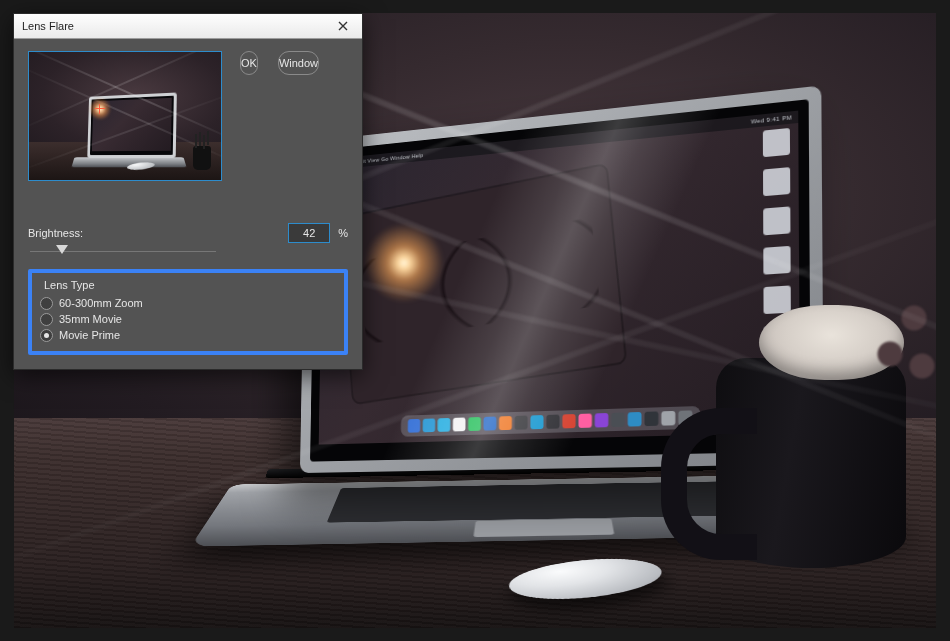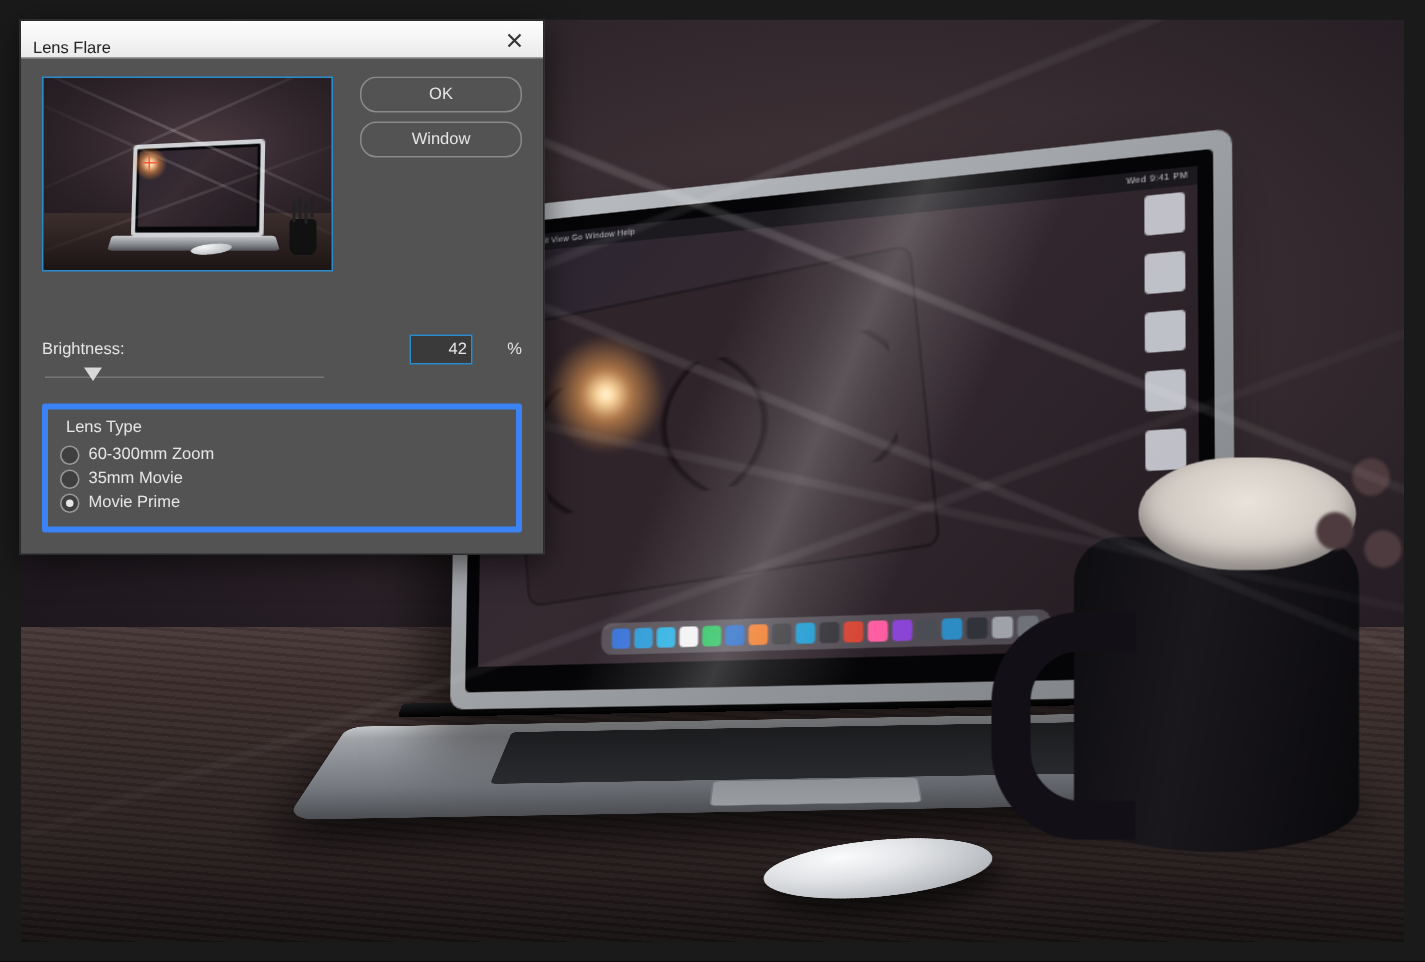--- a/index.html
+++ b/index.html
@@ -48,33 +48,33 @@
 
 .mbar{position:absolute;left:0;right:0;top:0;height:12px;background:rgba(20,20,24,.7);font-size:6px;color:#bfc2c8;line-height:12px;padding:0 6px;display:flex;justify-content:space-between;letter-spacing:.3px;white-space:nowrap;overflow:hidden}
 
 .mouse{position:absolute;left:495px;bottom:15px;width:155px;height:70px;border-radius:50%;background:radial-gradient(ellipse at 35% 25%,#fafbfc 0%,#e2e4e7 35%,#b9bcc1 75%,#8e9197 100%);transform:perspective(700px) rotateX(58deg) rotateZ(-12deg);box-shadow:0 18px 20px rgba(0,0,0,.55)}
 
 .cup{position:absolute;right:10px;bottom:8px;width:18px;height:24px;background:#111;border-radius:3px 3px 5px 5px}
 .cup::before{content:"";position:absolute;left:2px;top:-12px;width:2px;height:14px;background:#222;box-shadow:4px -2px 0 #222,8px 1px 0 #222,12px -3px 0 #222}
 
 
 .dialog{position:absolute;left:13px;top:13px;width:348px;background:#535353;border:1px solid #2b2b2b;box-shadow:0 6px 22px rgba(0,0,0,.6)}
-.titlebar{height:24px;background:linear-gradient(#fefefe,#eaeaea);border-bottom:1px solid #9c9c9c;display:flex;align-items:flex-end;padding:0 4px 0 8px;color:#222;font-size:11px}
+.titlebar{height:24px;background:linear-gradient(#fefefe,#eaeaea);border-bottom:1px solid #9c9c9c;display:flex;align-items:center;padding:0 4px 0 8px;color:#222;font-size:11px}
 .titlebar .ttl{flex:1}
 .closebtn{width:30px;height:22px;display:flex;align-items:center;justify-content:center;color:#222}
 .closebtn svg{width:10px;height:10px}
 .dlg-body{padding:12px 14px 14px 14px;position:relative}
 .preview-wrap{border:1px solid #2d8ccc;padding:0;width:192px;height:128px;position:relative;overflow:hidden}
 .preview-wrap .room-mini{position:absolute;inset:0;background:radial-gradient(ellipse 120% 100% at 55% 35%,#4a3a40 0%,#2c2228 40%,#161217 90%)}
-.btns{position:absolute;right:14px;top:12px;width:108px;display:flex;flex-direction:column;gap:6px}
+.btns{position:absolute;right:14px;top:12px;width:108px;display:flex;gap:20px}
 .btn{height:22px;border:1px solid #8a8a8a;border-radius:11px;background:#535353;color:#e6e6e6;display:flex;align-items:center;justify-content:center;font-size:11px}
 .spacer{height:36px}
-.row{display:flex;align-items:center;gap:23px;margin-top:6px}
+.row{display:flex;align-items:center;gap:8px;margin-top:6px}
 .lbl{font-size:11px;color:#e6e6e6}
-.numfield{width:34px;height:18px;background:#3a3a3a;border:1px solid #2d8ccc;color:#e6e6e6;text-align:right;padding:0 3px;font-size:11px}
+.numfield{width:34px;height:18px;background:#3a3a3a;border:1px solid #2d8ccc;color:#e6e6e6;text-align:center;padding:0 3px;font-size:11px}
 .pct{color:#e6e6e6}
 
 .slider{position:relative;height:14px;margin:2px 0 10px 0;width:190px}
 .slider-track{position:absolute;left:2px;right:2px;top:6px;height:0;border-top:1px solid #777}
 .slider-thumb{position:absolute;top:0;width:0;height:0;border-left:6px solid transparent;border-right:6px solid transparent;border-top:9px solid #d8d8d8;transform:translateX(-6px)}
 
 .group{border:4px solid #3b82f6;border-radius:2px;padding:6px 8px 8px 8px;margin-top:2px}
 .group-ttl{font-size:11px;color:#e6e6e6;margin:-13px 0 4px 0;background:#535353;display:inline-block;padding:0 4px}
 .radio-row{display:flex;align-items:center;gap:6px;height:16px;font-size:11px;color:#e6e6e6}
 .radio{width:11px;height:11px;border:1px solid #9a9a9a;border-radius:50%;background:#3f3f3f;display:inline-flex;align-items:center;justify-content:center}

